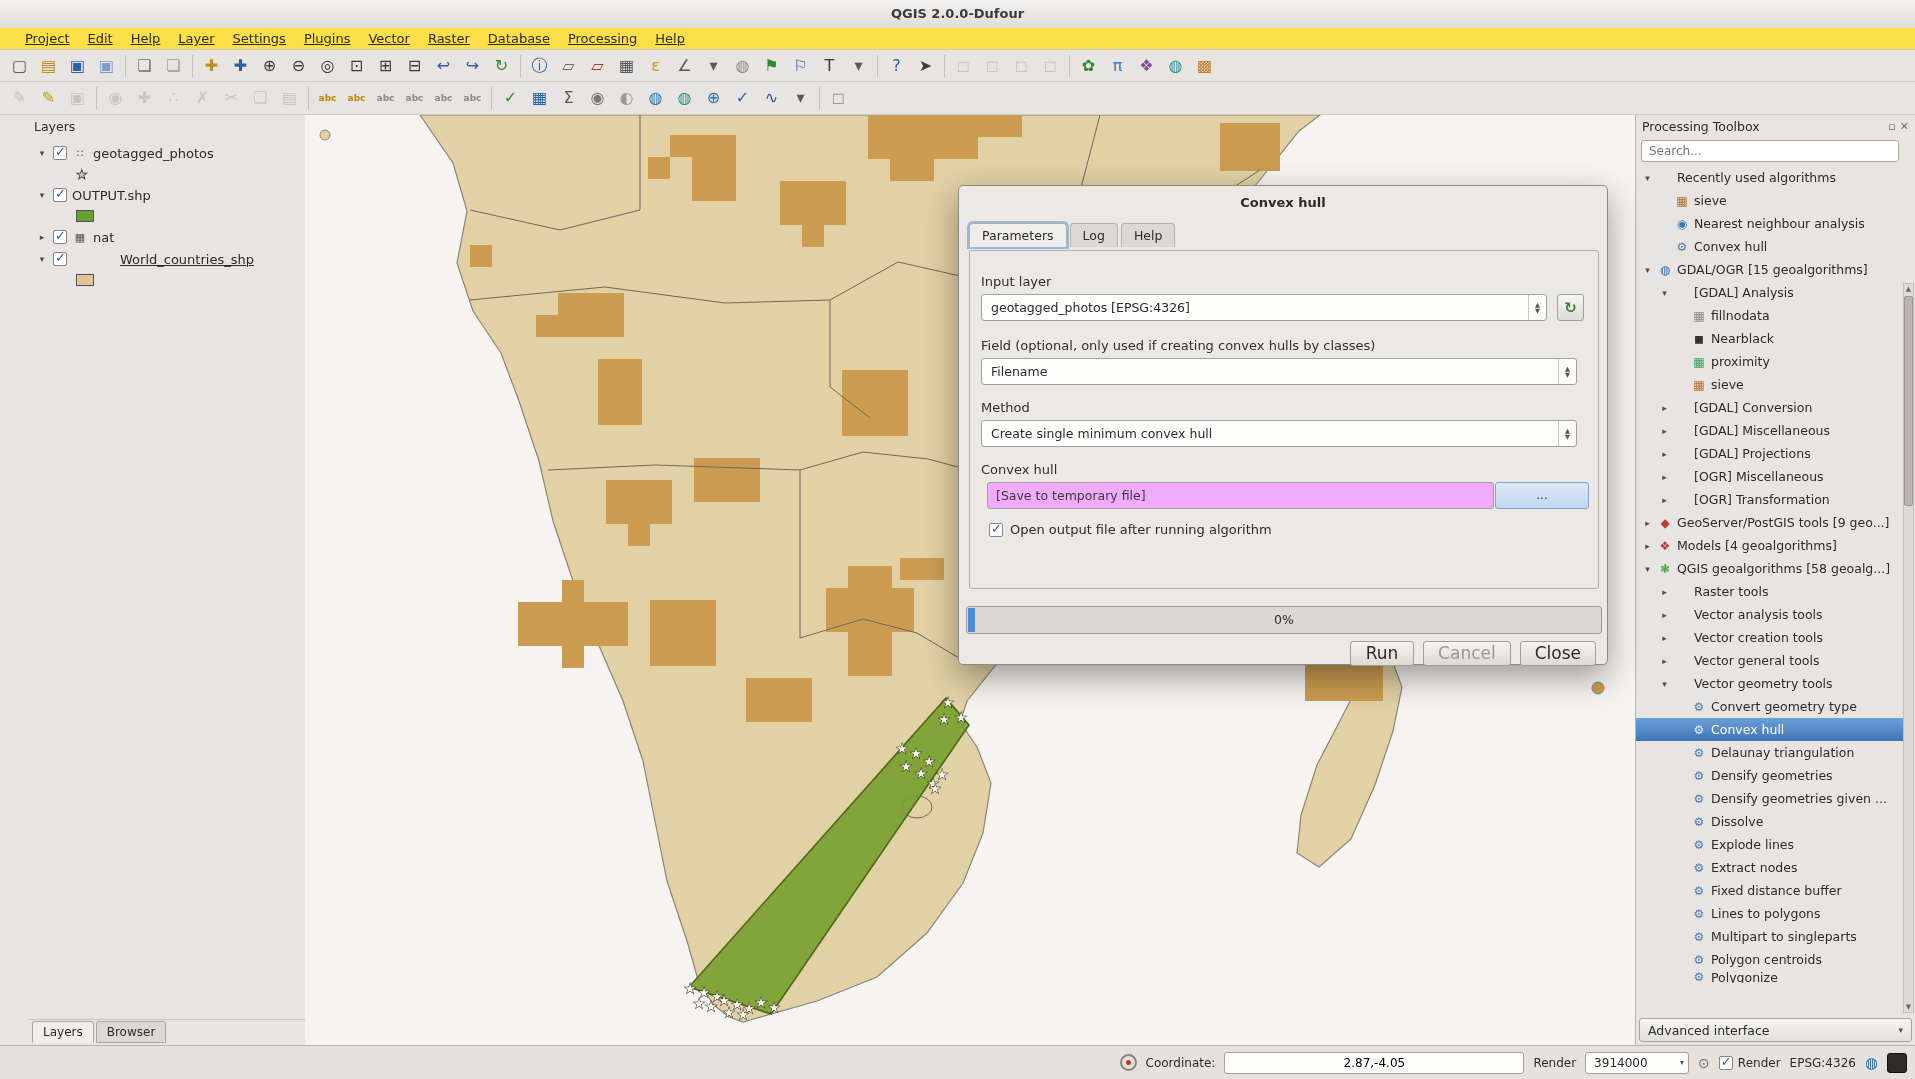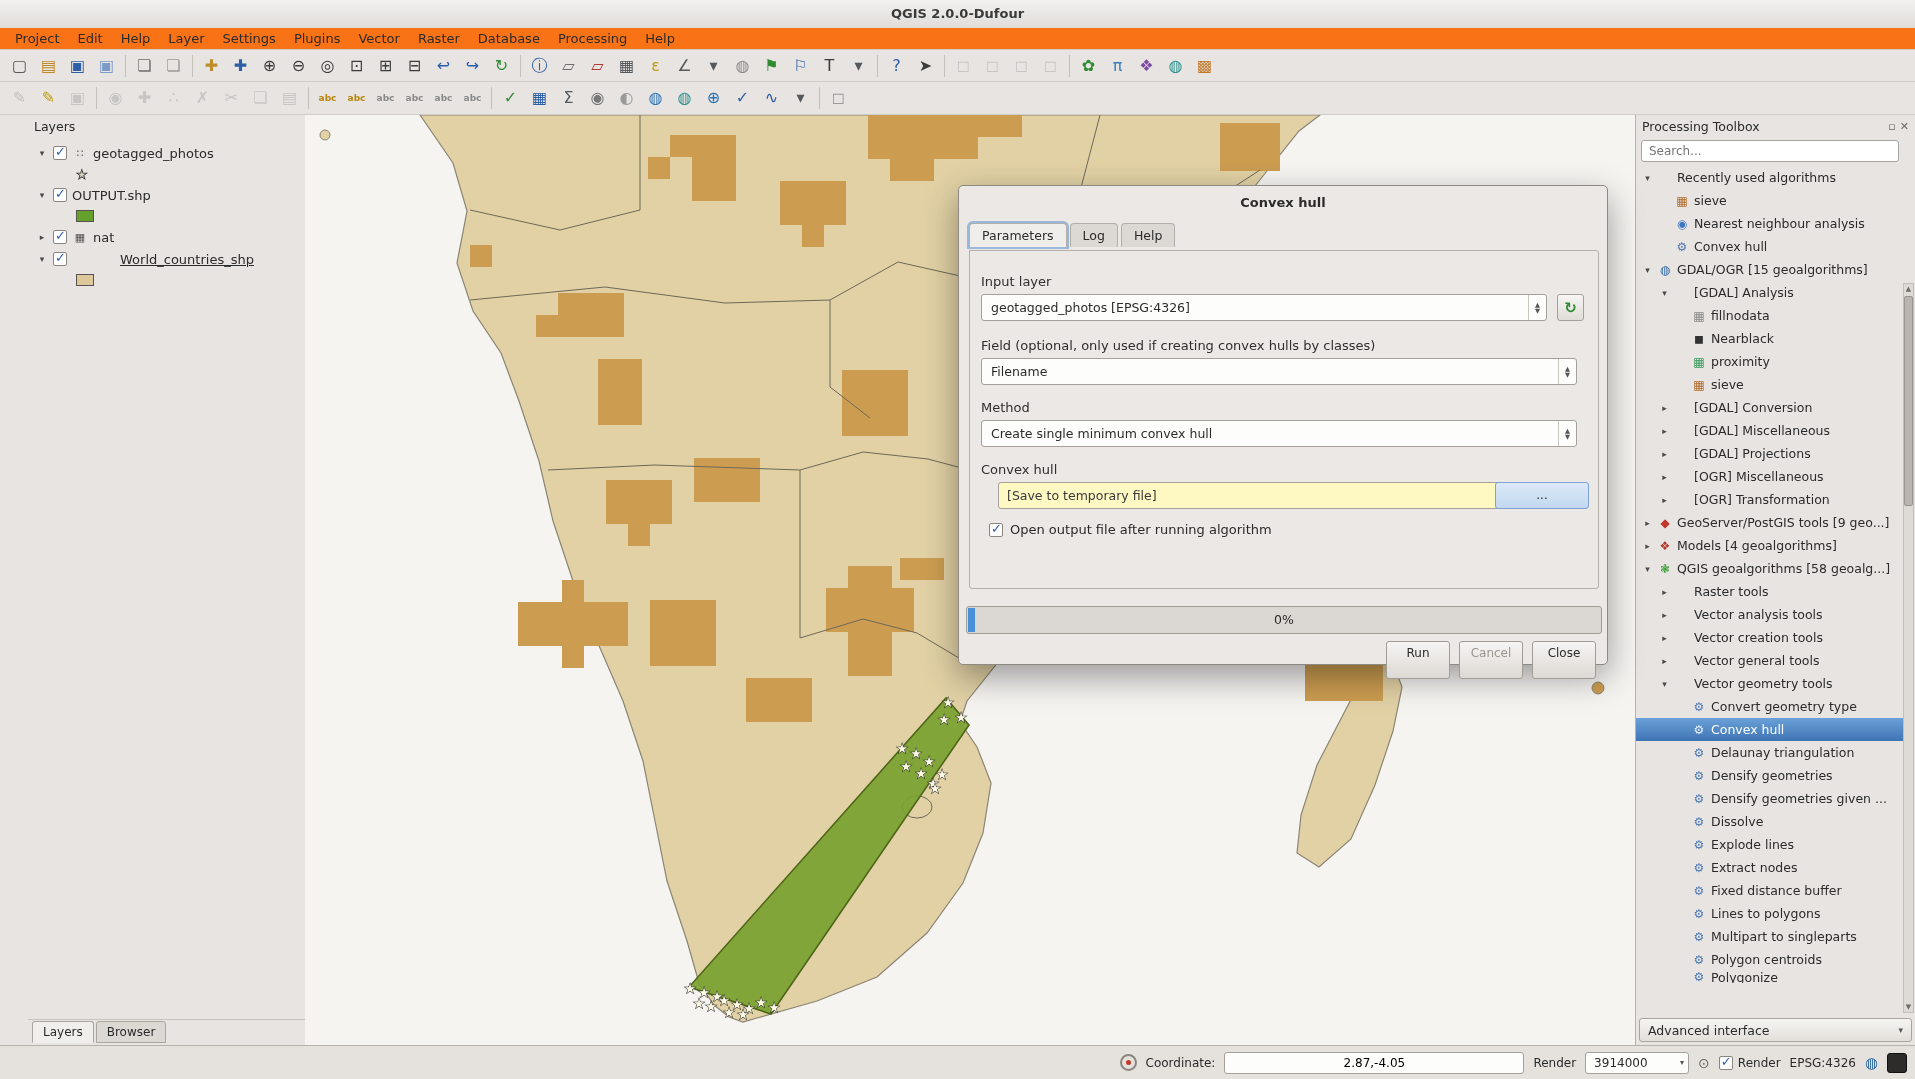--- a/index.html
+++ b/index.html
@@ -7,21 +7,21 @@
   body {
     width:1915px; height:1079px; overflow:hidden; position:relative;
     font-family:"DejaVu Sans","Liberation Sans",sans-serif; font-size:13px; color:#2b2b2b;
     background:#e7e4e1;
   }
   
   .titlebar { position:absolute; left:0; top:0; width:1915px; height:38px;
     background:linear-gradient(#f3f2f1,#d9d5d1); border-bottom:1px solid #b2aea8;
     text-align:center; line-height:28px; font-weight:bold; color:#3a3a3a; }
   .menubar { position:absolute; left:0; top:28px; width:1915px; height:22px;
-    background:#f97316; border-bottom:1px solid #cfccc6; display:flex; align-items:center; padding-left:6px; }
+    background:#fde047; border-bottom:1px solid #cfccc6; display:flex; align-items:center; padding-left:16px;text-decoration:underline; }
   .menubar .menu-item { padding:2px 9px; cursor:default; }
   .toolbar { position:absolute; left:0; width:1915px; display:flex; align-items:center;
     padding:2px 5px; background:#e7e4e1; border-bottom:1px solid #cfccc6; }
   #toolbar1 { top:50px; height:32px; }
   #toolbar2 { top:82px; height:33px; }
   .tbtn { width:27px; height:26px; display:flex; align-items:center; justify-content:center;
     border-radius:3px; margin:0 1px; }
   .tbtn .glyph { font-size:16px; line-height:1; }
   .tbtn .glyph.multi { font-size:9px; font-weight:bold; }
   .tbtn.disabled { opacity:.4; }
@@ -89,31 +89,31 @@
   .fld-label { position:absolute; left:22px; font-size:13px; color:#2f2f2f; }
   .combo { position:absolute; left:22px; height:27px; background:#fdfdfc; border:1px solid #a5a19a;
     border-radius:3px; line-height:25px; padding:0 24px 0 9px; font-size:12.5px; color:#2b2b2b;
     white-space:nowrap; overflow:hidden; }
   .combo .spin { position:absolute; right:0; top:0; bottom:0; width:18px; border-left:1px solid #c9c5bf;
     display:flex; flex-direction:column; align-items:center; justify-content:center; color:#555; }
   .combo .spin span { font-size:6.5px; line-height:6px; }
   .mini-btn { position:absolute; width:27px; height:27px; border:1px solid #a5a19a; border-radius:3px;
     background:linear-gradient(#f7f6f4,#e0dcd7); display:flex; align-items:center; justify-content:center; }
   .reload-glyph { color:#2f8b2f; font-weight:bold; font-size:15px; }
-  .txt-input { position:absolute; left:39px; height:27px; background:#fef9c3; border:1px solid #a5a19a;
+  .txt-input { position:absolute; left:28px; height:27px; background:#f0abfc; border:1px solid #a5a19a;
     border-radius:3px; padding:0 8px; font-size:12.5px; font-family:inherit; color:#3a3a3a; }
   .browse-btn { position:absolute; height:27px; border:1px solid #7da3d4; border-radius:3px;
     background:linear-gradient(#dce9f7,#c2d8ef); text-align:center; line-height:25px; font-size:12px; }
   .dlg-check { position:absolute; left:30px; top:336px; display:flex; align-items:center; gap:7px; }
   .progress { position:absolute; left:7px; top:420px; width:636px; height:28px; background:#dbd7d2;
     border:1px solid #a19d96; border-radius:3px; text-align:center; line-height:26px; font-size:12.5px; overflow:hidden; }
   .progress .chunk { position:absolute; left:1px; top:1px; bottom:1px; width:7px; background:#4a90d9; }
   .dlg-buttons { position:absolute; right:11px; top:455px; display:flex; gap:9px; }
-  .btn { min-width:64px; height:38px; padding:0 8px; border:1px solid #a19d96; border-radius:3px;
-    background:linear-gradient(#f6f5f3,#ddd9d4); font-size:12px; line-height:23px; text-align:center; }
+  .btn { min-width:64px; height:25px; padding:0 14px; border:1px solid #a19d96; border-radius:3px;
+    background:linear-gradient(#f6f5f3,#ddd9d4); font-size:17px; line-height:23px; text-align:center; }
   .btn.disabled { color:#9a968f; }
 
   
   .statusbar { position:absolute; left:0; bottom:0; width:1915px; height:34px; background:#e5e2de;
     border-top:1px solid #b6b2ac; display:flex; align-items:center; gap:9px; padding:0 8px; font-size:12px; }
   .sb-spacer { flex:1; }
   .sb-circle { width:17px; height:17px; border-radius:50%; border:2px solid #8a867f; position:relative; }
   .sb-circle::after { content:""; position:absolute; left:4px; top:4px; width:5px; height:5px; border-radius:50%; background:#c0392b; }
   .sb-coord { width:300px; height:22px; border:1px solid #a5a19a; border-radius:3px; background:#fdfdfc;
     text-align:center; font-size:12px; font-family:inherit; }

